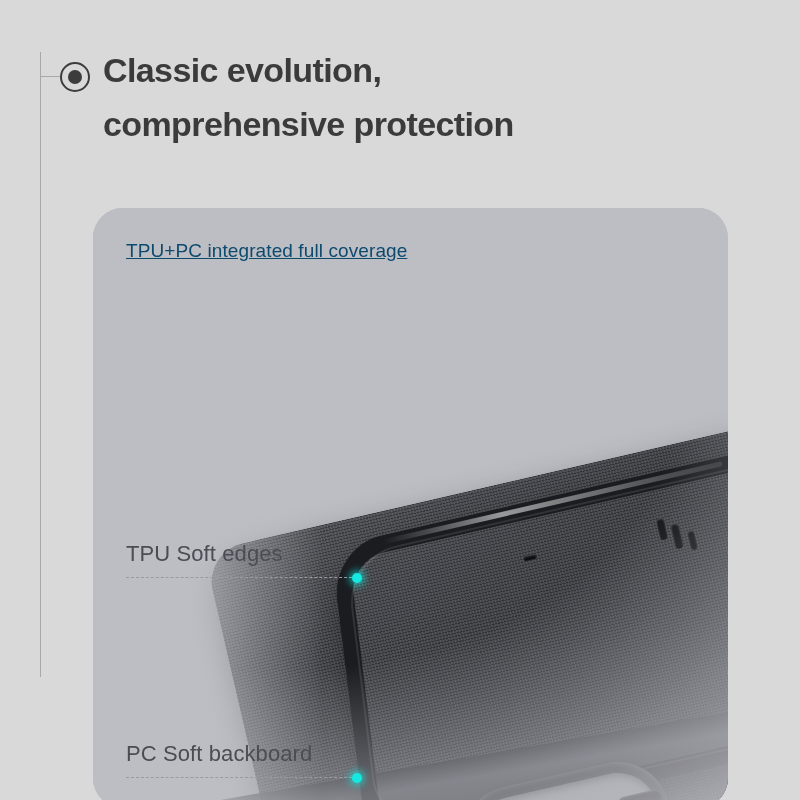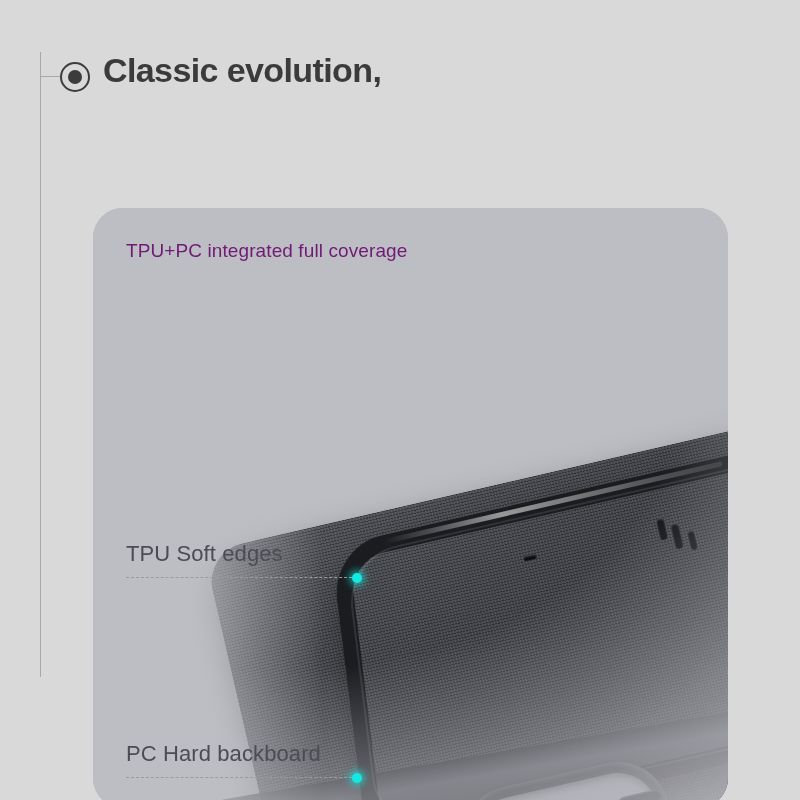--- a/index.html
+++ b/index.html
@@ -57,24 +57,25 @@
     left:93px; top:208px;
     width:635px; height:600px;
     background:#bdbdc4;
     border-radius:30px;
     overflow:hidden;
   }
 
   #panel-title {
     position:absolute; left:33px; top:32px;
     font-size:19px;
-    color:#701a75;
+    color:#0c4a6e;
     letter-spacing:0.1px;
     white-space:nowrap;
     z-index:40;
+    text-decoration:underline;
   }
 
   
   .callout { position:absolute; z-index:45; }
   .callout-label {
     position:absolute; left:0; bottom:11px;
     font-size:22px;
     color:#4c4c54;
     white-space:nowrap;
     letter-spacing:0.1px;
@@ -206,20 +207,21 @@
 
 <div id="header-block">
 
   <div id="left-rule"></div>
   <div id="left-tick"></div>
 
   <div id="bullet-icon"></div>
 
   <div id="headline">
     <span class="hl-line">Classic evolution,</span>
+    <span class="hl-line">comprehensive protection</span>
   </div>
 
 </div>
 
 <div id="product-panel">
 
   <div id="panel-title">TPU+PC integrated full coverage</div>
 
   <div id="photo">
 
@@ -240,18 +242,18 @@
     <div id="photo-fade-top"></div>
   </div>
 
   <div class="callout" id="callout-tpu">
     <span class="callout-label">TPU Soft edges</span>
     <span class="callout-line"></span>
     <span class="callout-dot"></span>
   </div>
 
   <div class="callout" id="callout-pc">
-    <span class="callout-label">PC Hard backboard</span>
+    <span class="callout-label">PC Soft backboard</span>
     <span class="callout-line"></span>
     <span class="callout-dot"></span>
   </div>
 
 </div>
 
 </body></html>

